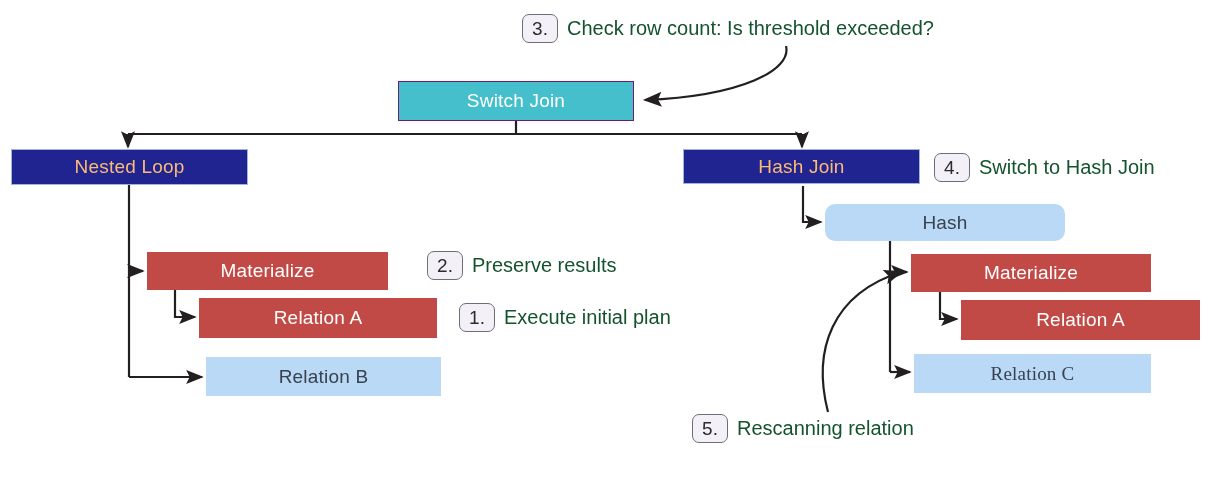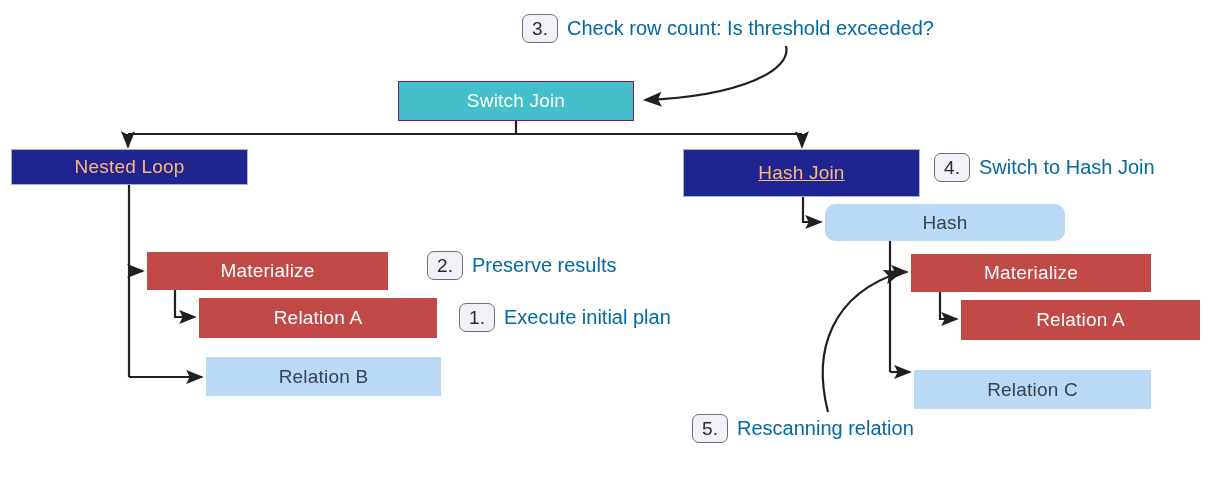--- a/index.html
+++ b/index.html
@@ -69,21 +69,21 @@
     box-sizing: border-box;
     background: #F4F0F8;
     border: 1.4px solid #6E6E78;
     border-radius: 7px;
     font-size: 19px;
     color: #2B2B33;
   }
   .step-text {
     margin-left: 9px;
     font-size: 20px;
-    color: #0369a1;
+    color: #14532d;
   }
 </style>
 </head>
 <body>
 
 <div id="canvas">
 
   <svg id="edges" viewBox="0 0 1210 478">
     <defs>
       <marker id="arrow" markerWidth="9" markerHeight="9" refX="7.2" refY="3.2" orient="auto" markerUnits="strokeWidth">
@@ -124,21 +124,21 @@
   </svg>
 
   <div class="node teal" style="left:398px; top:81px; width:236px; height:40px;">
     <span>Switch Join</span>
   </div>
 
   <div class="node navy" style="left:11px; top:149px; width:237px; height:36px;">
     <span>Nested Loop</span>
   </div>
 
-  <div class="node navy" style="left:683px; top:149px; width:237px; height:48px;text-decoration:underline;">
+  <div class="node navy" style="left:683px; top:149px; width:237px; height:35px;">
     <span>Hash Join</span>
   </div>
 
   <div class="node lightblue" style="left:825px; top:204px; width:240px; height:37px;border-radius:10px;">
     <span>Hash</span>
   </div>
 
   <div class="node red" style="left:147px; top:252px; width:241px; height:38px;">
     <span>Materialize</span>
   </div>
@@ -152,21 +152,21 @@
   </div>
 
   <div class="node red" style="left:911px; top:254px; width:240px; height:38px;">
     <span>Materialize</span>
   </div>
 
   <div class="node red" style="left:961px; top:300px; width:239px; height:40px;">
     <span>Relation A</span>
   </div>
 
-  <div class="node lightblue" style="left:914px; top:370px; width:237px; height:39px;">
+  <div class="node lightblue" style="left:914px; top:354px; width:237px; height:39px;font-family:Liberation Serif, serif;">
     <span>Relation C</span>
   </div>
 
   <div class="step" style="left:459px; top:303px;">
     <span class="step-badge">1.</span>
     <span class="step-text">Execute initial plan</span>
   </div>
 
   <div class="step" style="left:427px; top:251px;">
     <span class="step-badge">2.</span>

